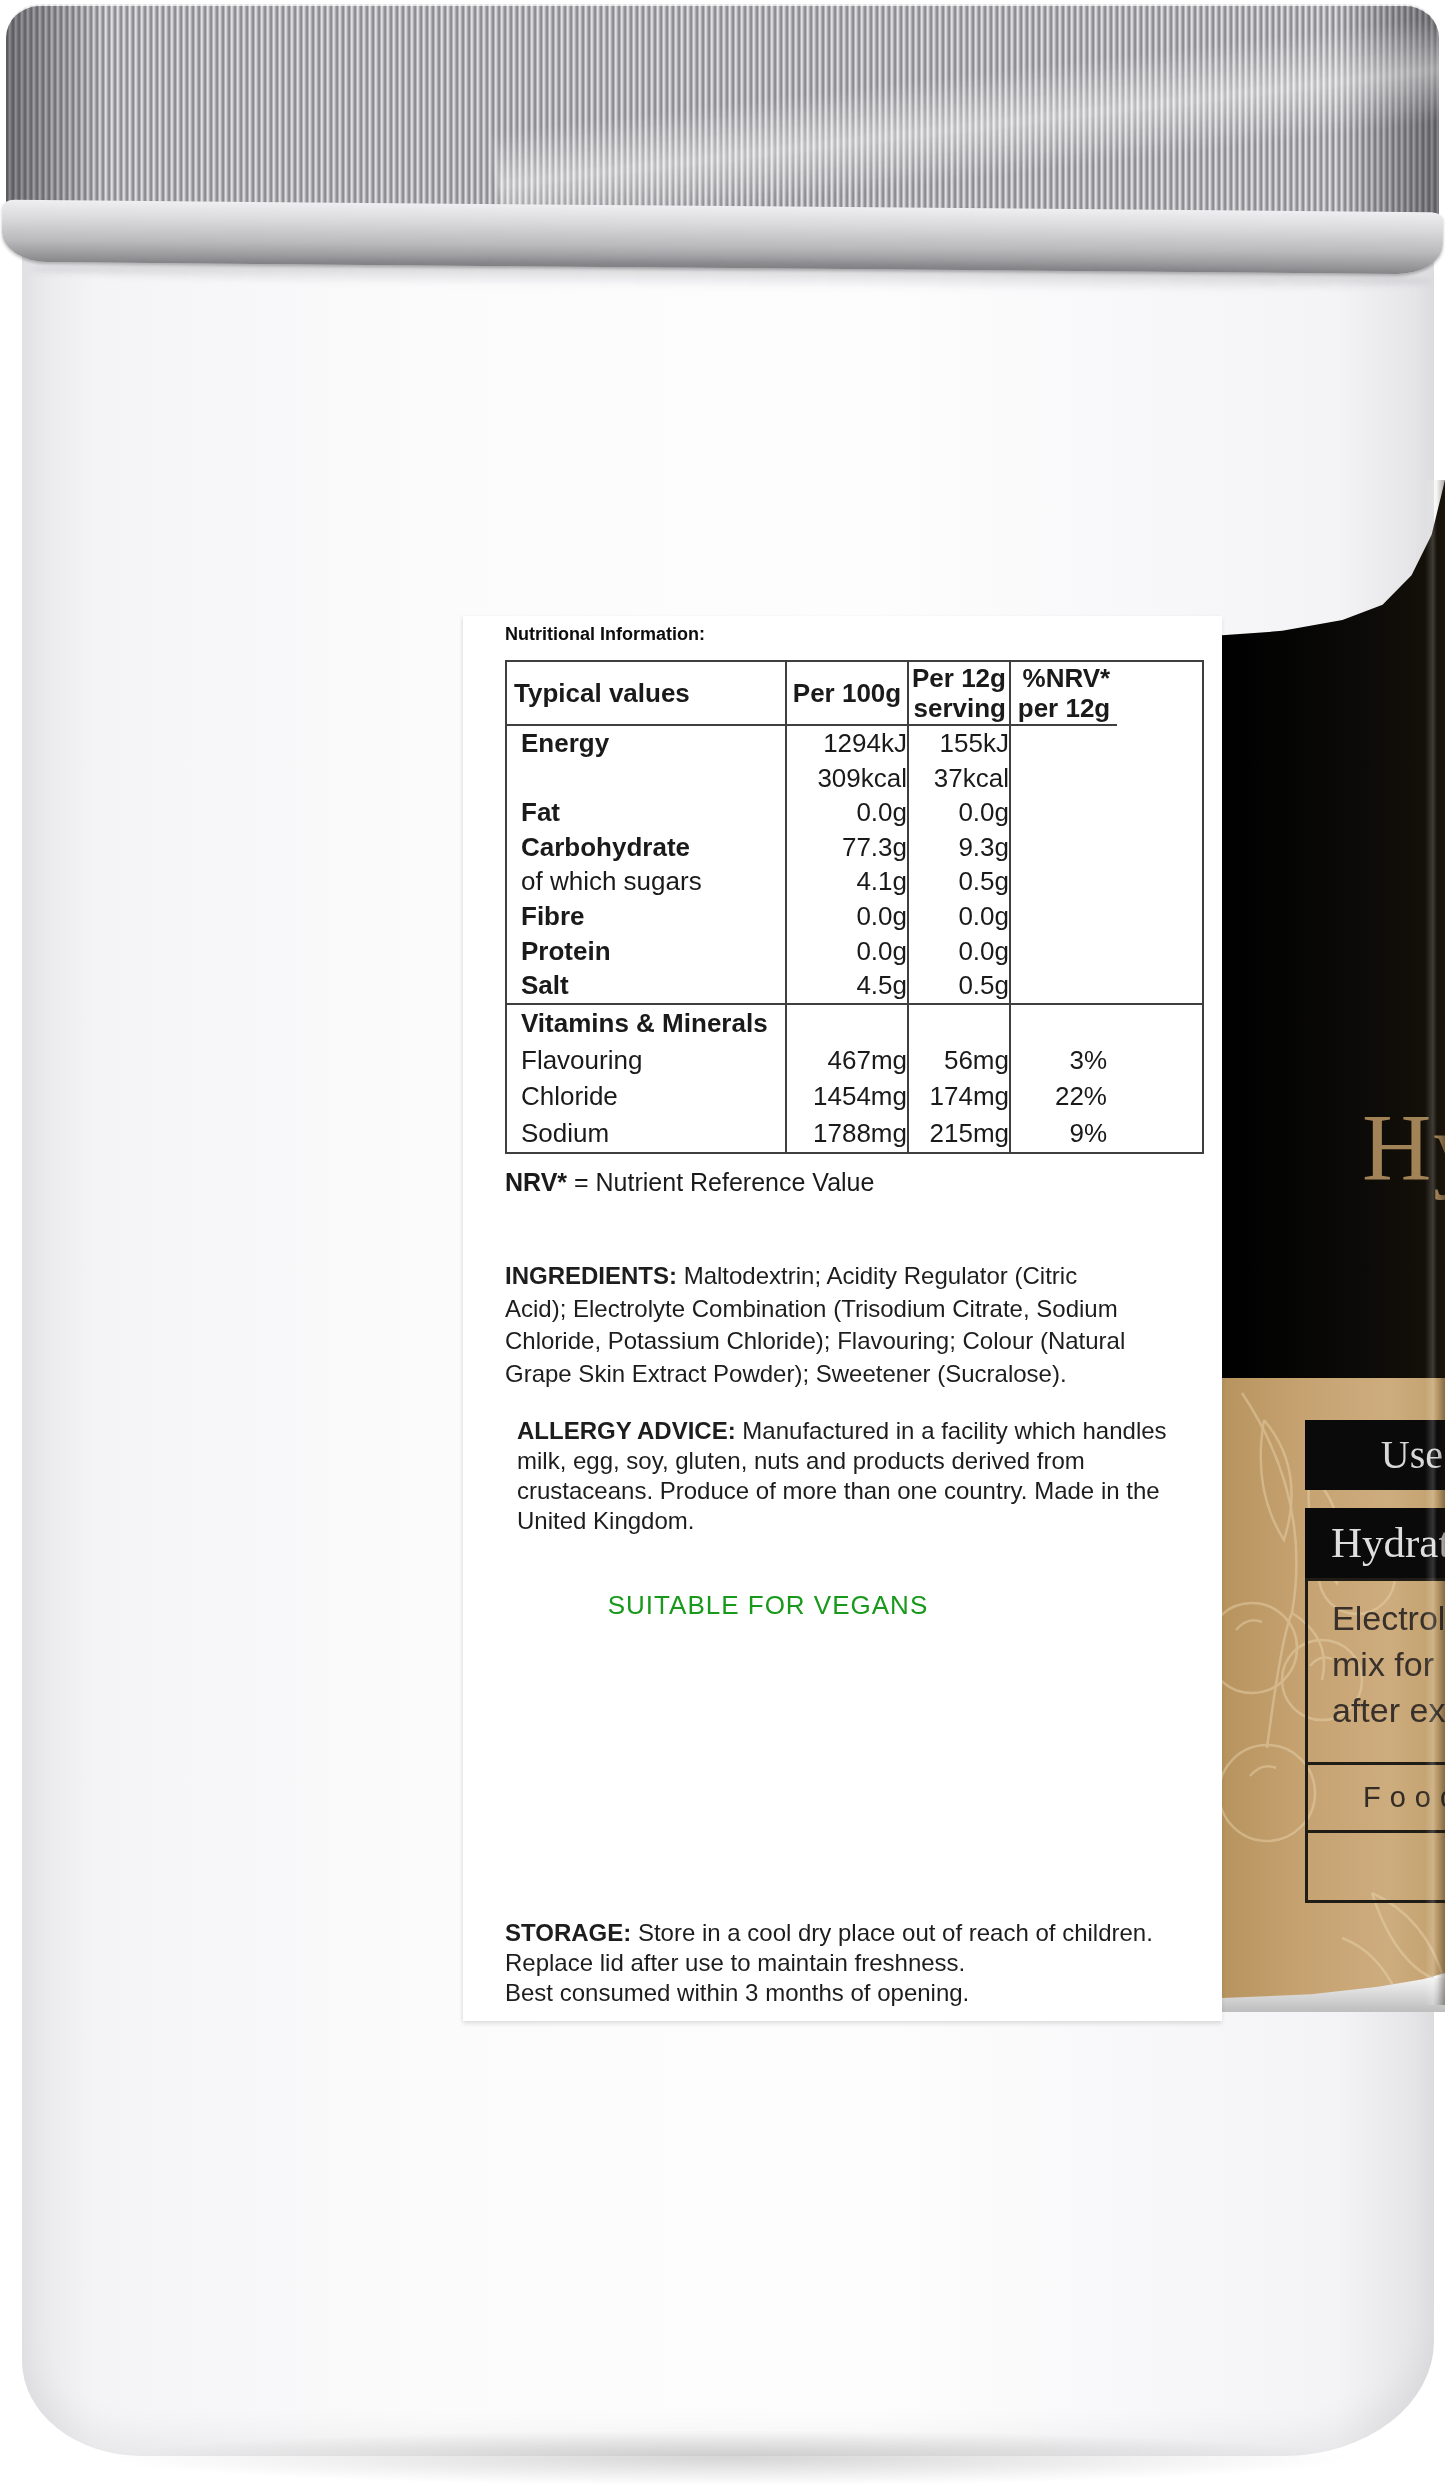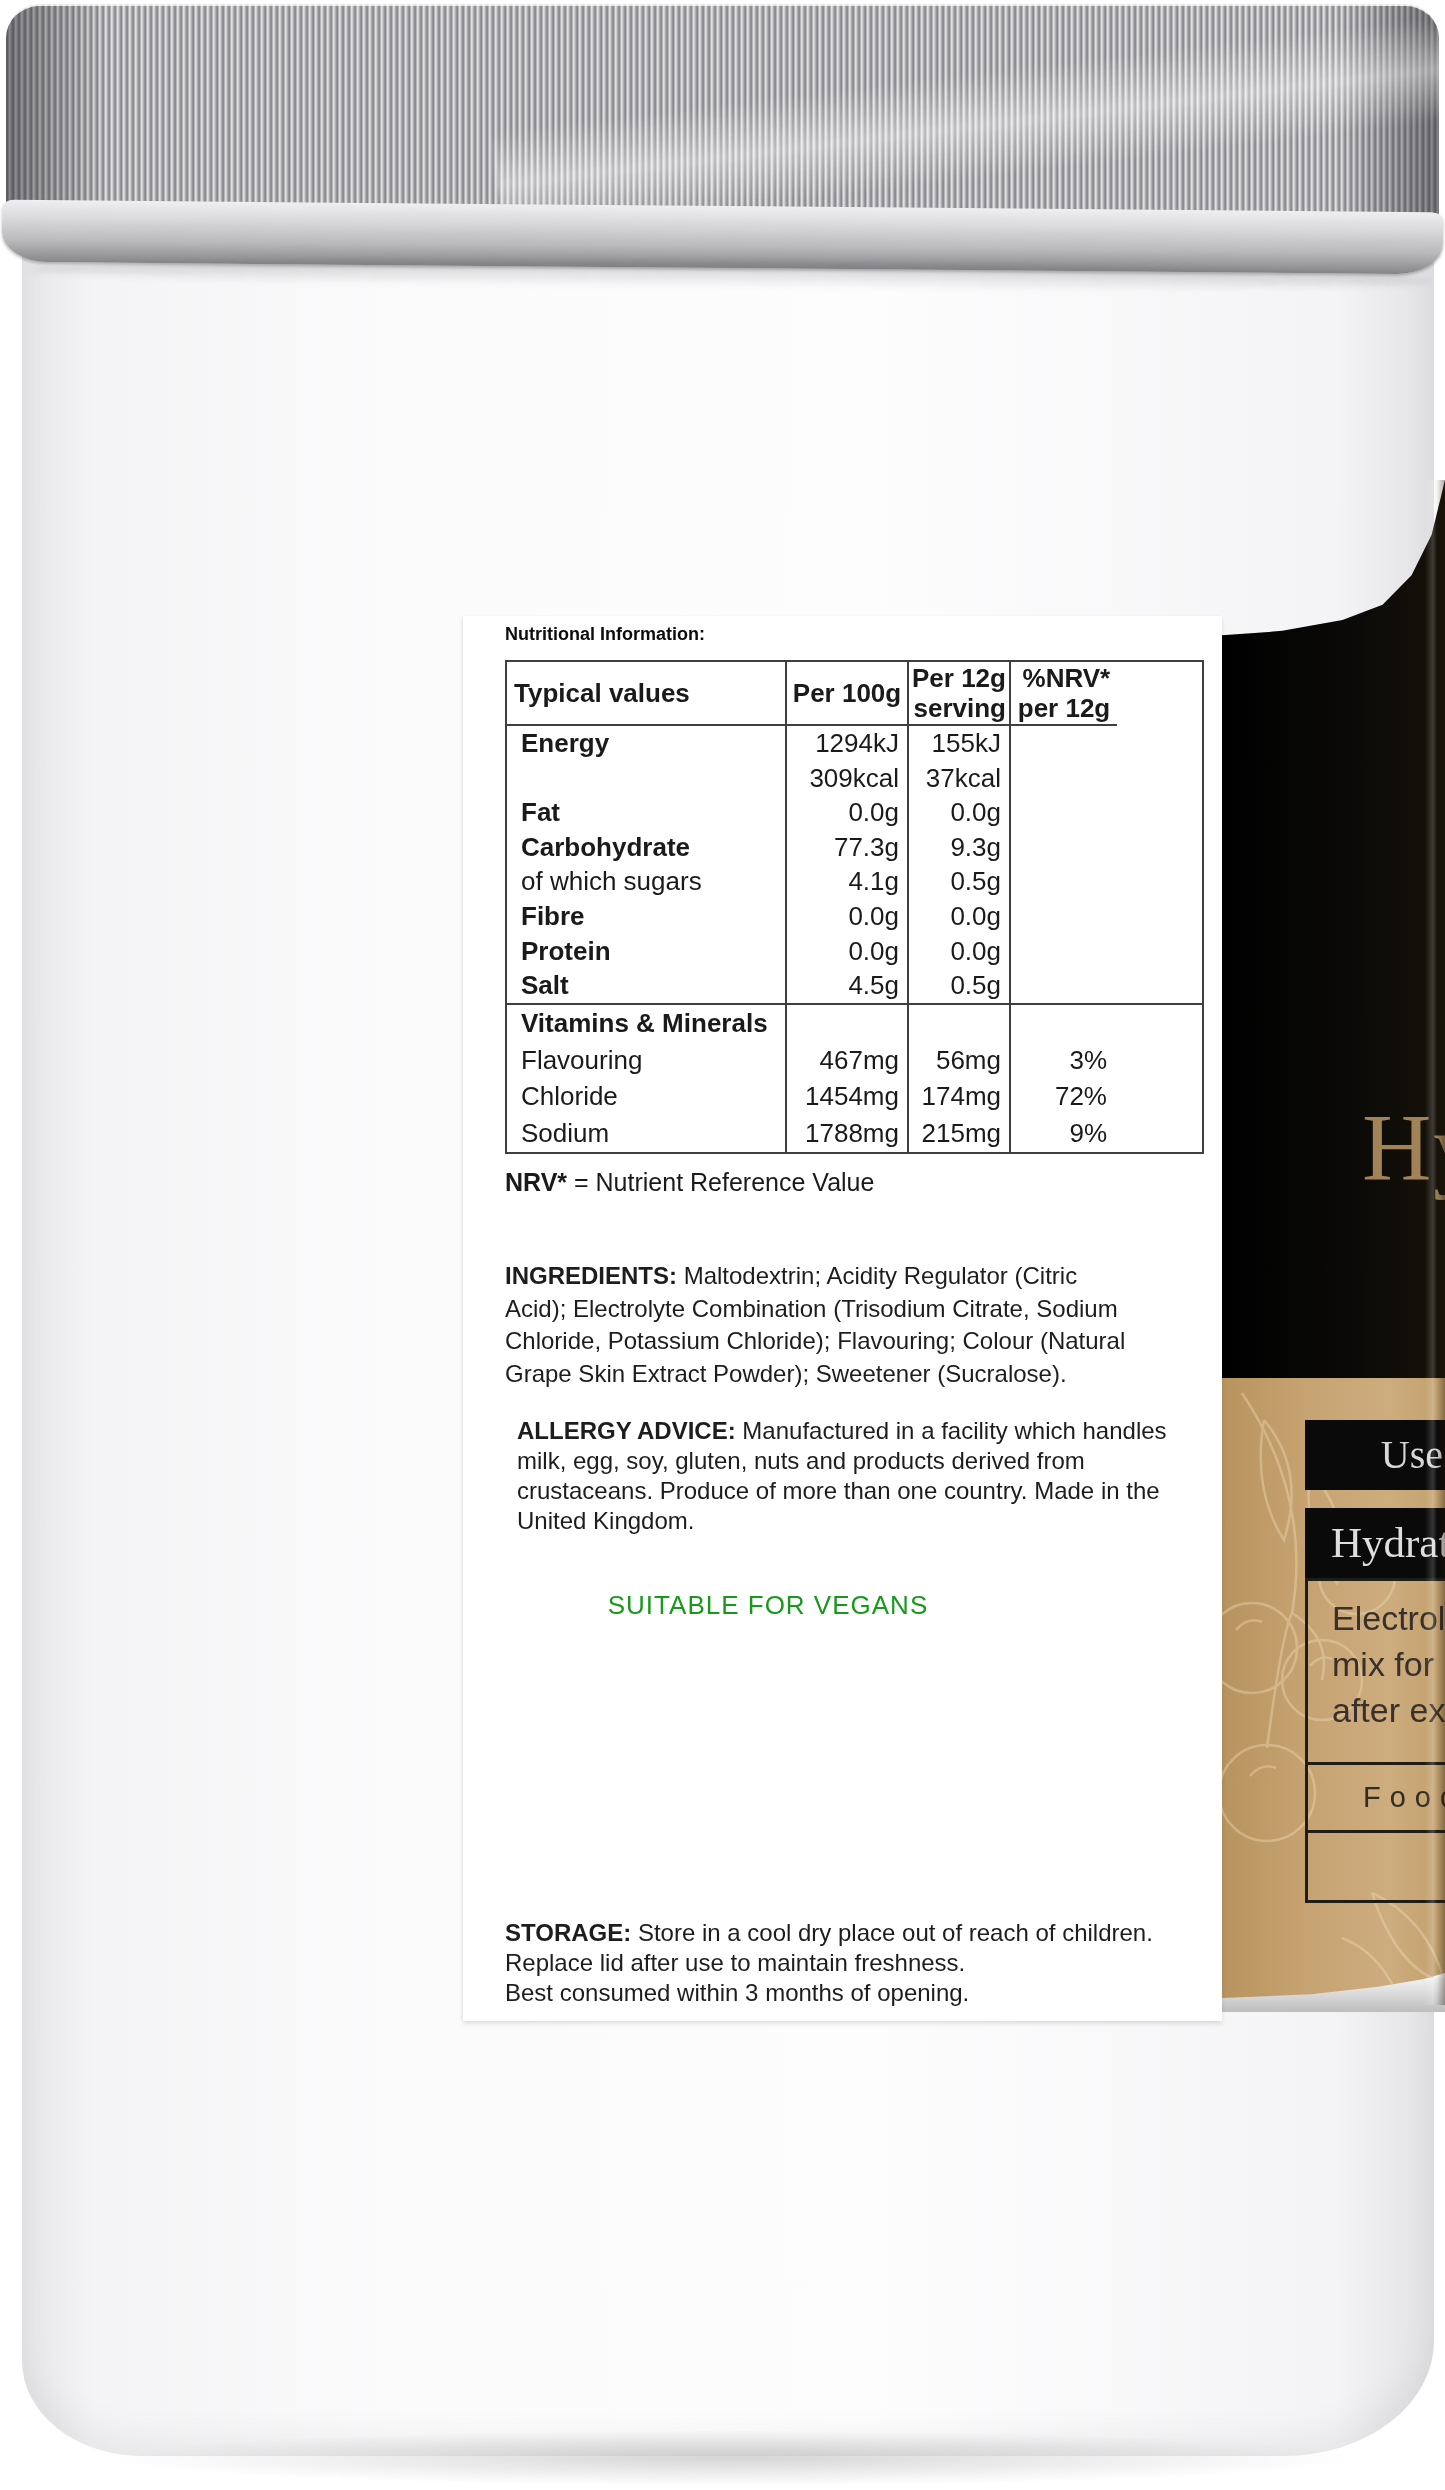--- a/index.html
+++ b/index.html
@@ -40,21 +40,21 @@
   .trow{display:grid;grid-template-columns:280px 122px 102px 106px;}
   .cell{border-right:2px solid #3f3f3f;box-sizing:border-box;overflow:hidden;white-space:nowrap;}
   .cell:last-child{border-right:none;}
   .thead .cell{height:64px;border-bottom:2px solid #3f3f3f;font-weight:bold;display:flex;align-items:center;}
   .thead .c-name{padding-left:7px;}
   .thead .c-mid{justify-content:center;text-align:right;line-height:30px;}
   .sec1{border-bottom:2px solid #3f3f3f;}
   .sec1 .trow{height:34.6px;line-height:34.6px;}
   .sec2 .trow{height:36.75px;line-height:36.75px;}
   .c-name{padding-left:14px;text-align:left;}
-  .c-val{text-align:right;padding-right:8px;}
+  .c-val{text-align:right;}
   .c-nrv{text-align:right;padding-right:10px;}
   .bold{font-weight:bold;}
 
   .nrv-note{position:absolute;left:42px;top:552px;font-size:25px;white-space:nowrap;}
   .para{position:absolute;left:42px;font-size:24px;color:#1d1d1d;}
   .para div{white-space:nowrap;}
   .ingredients{top:644px;line-height:32.5px;}
   .allergy{top:800px;line-height:30px;margin-left:12px;}
   .vegan{position:absolute;left:10px;top:974px;width:590px;text-align:center;
          font-size:26px;letter-spacing:1px;color:var(--vegan_green,#18991b);white-space:nowrap;}
@@ -213,21 +213,21 @@
         <div class="trow">
           <div class="cell c-name">Flavouring</div>
           <div class="cell c-val">467mg</div>
           <div class="cell c-val">56mg</div>
           <div class="cell c-nrv">3%</div>
         </div>
         <div class="trow">
           <div class="cell c-name">Chloride</div>
           <div class="cell c-val">1454mg</div>
           <div class="cell c-val">174mg</div>
-          <div class="cell c-nrv">72%</div>
+          <div class="cell c-nrv">22%</div>
         </div>
         <div class="trow">
           <div class="cell c-name">Sodium</div>
           <div class="cell c-val">1788mg</div>
           <div class="cell c-val">215mg</div>
           <div class="cell c-nrv">9%</div>
         </div>
       </div>
     </div>
 

